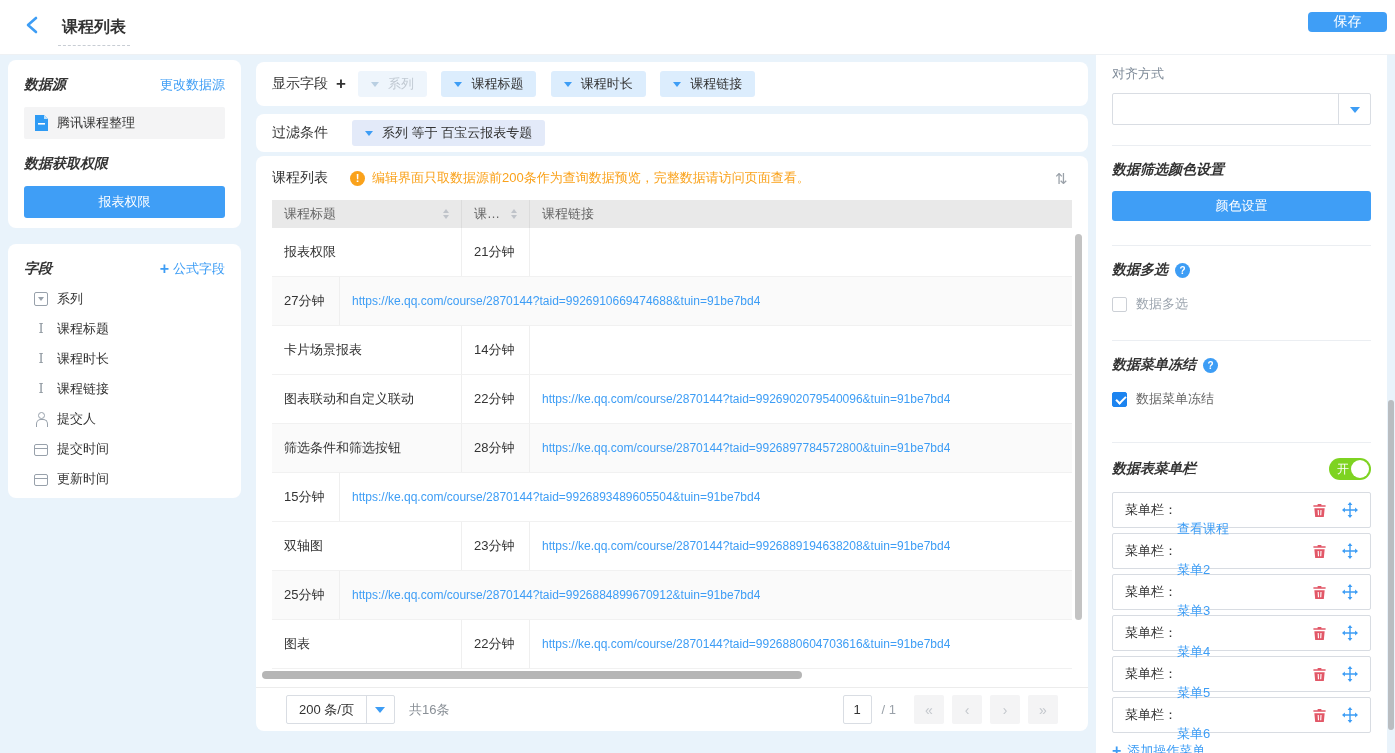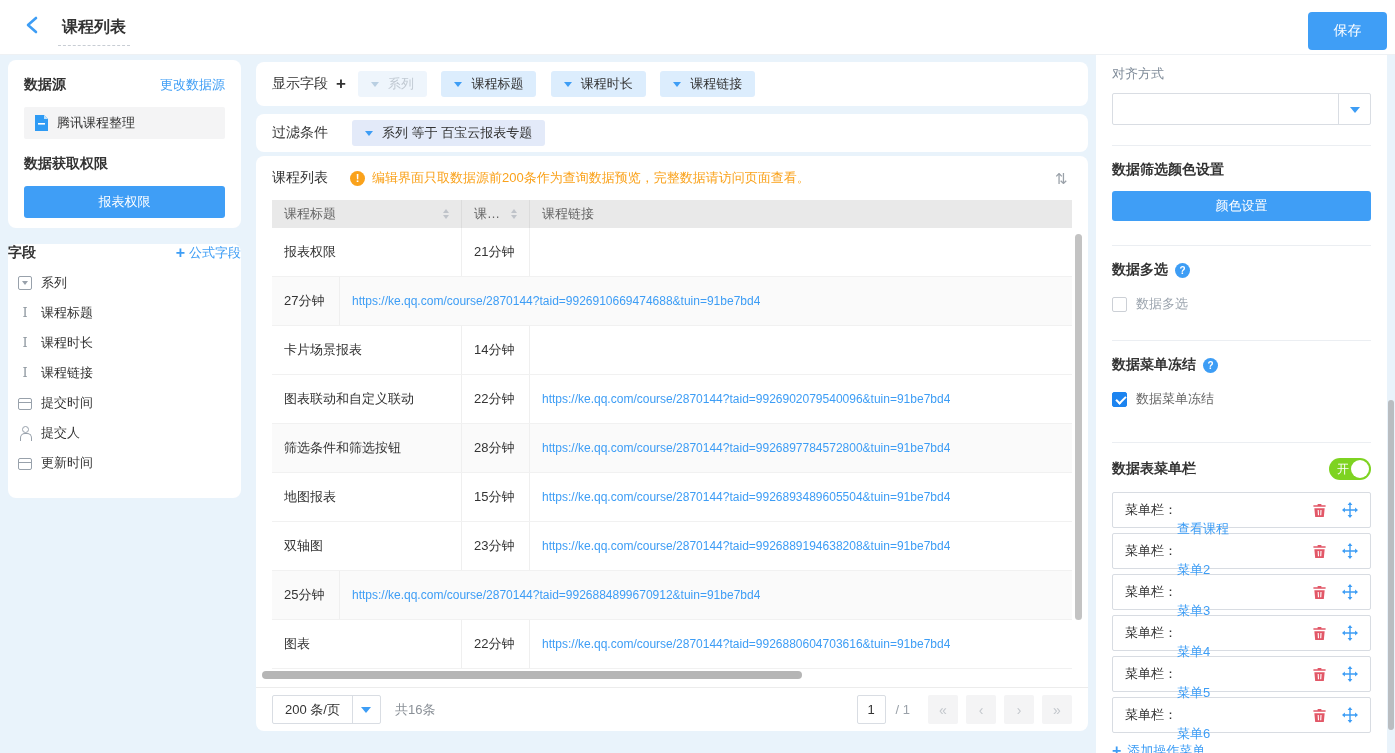--- a/index.html
+++ b/index.html
@@ -8,36 +8,36 @@
     position: relative;
     font-family: "Liberation Sans", "DejaVu Sans", sans-serif;
     background: #e9f3fb;
     color: #333;
     overflow: hidden;
   }
   
   .topbar { position:absolute; left:0; top:0; width:1395px; height:55px; background:#fff; border-bottom:1px solid #eef1f4; display:flex; align-items:center; padding:0 16px; }
   .back-btn { width:24px; height:24px; display:flex; align-items:center; justify-content:center; cursor:pointer; margin-left:4px; }
   .page-title { font-size:16px; font-weight:bold; color:#333; margin-left:14px; padding:0 4px 7px 4px; border-bottom:1px dashed #c8cdd4; transform:translateY(4px); }
-  .save-btn { position:absolute; right:8px; top:12px; width:79px; height:38px; background:#3f9ef6; color:#fff; font-size:14px; border:none; border-radius:4px; cursor:pointer; }
+  .save-btn { position:absolute; right:8px; top:12px; width:79px; height:20px; background:#3f9ef6; color:#fff; font-size:14px; border:none; border-radius:4px; cursor:pointer; }
 
   
   .card { position:absolute; background:#fff; border-radius:8px; }
 
   
   .card-datasource { left:8px; top:60px; width:233px; height:168px; padding:16px; }
   .panel-row { display:flex; align-items:center; justify-content:space-between; }
-  .h-bold { font-size:14px; font-weight:bold; color:#333; }
+  .h-bold { font-size:14px; font-weight:bold; color:#333;font-style:italic; }
   .link { color:#3d9df5; font-size:13px; cursor:pointer; text-decoration:none; }
   .source-item { margin-top:13px; height:32px; background:#f4f4f5; border-radius:2px; display:flex; align-items:center; padding:0 10px; font-size:13px; color:#333; gap:8px; }
   .perm-title { margin-top:16px; }
   .btn-primary { display:block; width:100%; height:32px; background:#3f9ef6; color:#fff; font-size:13px; border:none; border-radius:3px; cursor:pointer; }
   .card-datasource .btn-primary { margin-top:13px; }
 
-  .card-fields { left:8px; top:244px; width:233px; height:254px; }
+  .card-fields { left:8px; top:244px; width:233px; height:254px; padding:16px; }
   .formula-link { display:flex; align-items:center; gap:4px; font-size:13px; }
   .field-list { margin-top:6px; }
   .field-item { height:30px; display:flex; align-items:center; padding-left:10px; font-size:13px; color:#333; cursor:pointer; }
   .f-icon { width:14px; height:14px; position:relative; margin-right:9px; flex:none; display:inline-block; }
   .gi-select-field-icon { border:1px solid #98a1ab; border-radius:2px; }
   .gi-select-field-icon::after { content:''; position:absolute; left:2.5px; top:4px; border:3.5px solid transparent; border-top:4.5px solid #98a1ab; }
   .gi-text-field-icon::after { content:'I'; font-family:"DejaVu Serif", serif; color:#8e979f; font-size:13px; line-height:14px; display:block; text-align:center; }
   .gi-person-field-icon::before { content:''; position:absolute; left:4px; top:0; width:5px; height:5px; border:1px solid #98a1ab; border-radius:50%; }
   .gi-person-field-icon::after { content:''; position:absolute; left:1.5px; top:7px; width:10px; height:7px; border:1px solid #98a1ab; border-bottom:none; border-radius:5px 5px 0 0; }
   .gi-date-field-icon { border:1px solid #98a1ab; border-radius:2px; height:12px; top:1px; }
@@ -77,21 +77,21 @@
   .grid-body { position:relative; }
   .grid-row { display:flex; height:49px; border-bottom:1px solid #f1f1f1; background:#fff; }
   .grid-row.striped { background:#fafafa; }
   .grid-row .col-title, .grid-row .col-dur { border-right:1px solid #efefef; font-size:13px; color:#333; }
   .cell-link { font-size:12px; color:#3d9df5; text-decoration:none; overflow:hidden; white-space:nowrap; display:block; }
   .grid-clip { height:441px; overflow:hidden; }
 
   .table-vscroll { position:absolute; right:6px; top:78px; width:7px; height:386px; background:#c3c3c3; border-radius:4px; }
   .table-hscroll { position:absolute; left:6px; top:515px; width:540px; height:8px; background:#b5b5b5; border-radius:4px; }
 
-  .pagination { position:absolute; left:0; bottom:0; width:832px; height:44px; border-top:1px solid #ececec; display:flex; align-items:center; padding:0 16px; }
+  .pagination { position:absolute; left:0; bottom:0; width:832px; height:44px; border-top:1px solid #ececec; display:flex; align-items:center; padding:0 30px; }
   .psize { height:29px; border:1px solid #d9dde3; border-radius:2px; display:flex; align-items:center; background:#fff; cursor:pointer; }
   .psize-label { font-size:13px; color:#333; padding:0 12px; }
   .psize-caret { width:28px; height:100%; border-left:1px solid #d9dde3; display:flex; align-items:center; justify-content:center; }
   .total { font-size:13px; color:#8a9097; margin-left:14px; }
   .pag-right { margin-left:auto; display:flex; align-items:center; gap:8px; }
   .page-box { width:29px; height:29px; border:1px solid #d9dde3; border-radius:2px; background:#fff; display:flex; align-items:center; justify-content:center; font-size:13px; color:#333; }
   .page-ind { font-size:13px; color:#9aa1a9; margin:0 10px 0 2px; }
   .nav-btn { width:30px; height:29px; background:#f4f4f5; border:none; border-radius:2px; color:#c3c7cc; font-size:14px; cursor:default; display:flex; align-items:center; justify-content:center; }
 
   
@@ -183,27 +183,27 @@
         <span class="f-icon gi-text-field-icon"></span>
         <span>课程时长</span>
       </div>
 
       <div class="field-item">
         <span class="f-icon gi-text-field-icon"></span>
         <span>课程链接</span>
       </div>
 
       <div class="field-item">
+        <span class="f-icon gi-person-field-icon"></span>
+        <span>提交人</span>
+      </div>
+
+      <div class="field-item">
         <span class="f-icon gi-date-field-icon"></span>
         <span>提交时间</span>
-      </div>
-
-      <div class="field-item">
-        <span class="f-icon gi-person-field-icon"></span>
-        <span>提交人</span>
       </div>
 
       <div class="field-item">
         <span class="f-icon gi-date-field-icon"></span>
         <span>更新时间</span>
       </div>
     </div>
 </div>
 
 <div class="card card-display">
@@ -302,21 +302,20 @@
 
         <div class="grid-row striped">
           <div class="gcell col-title">筛选条件和筛选按钮</div>
           <div class="gcell col-dur">28分钟</div>
           <div class="gcell col-link">
             <a class="cell-link">https://ke.qq.com/course/2870144?taid=9926897784572800&amp;tuin=91be7bd4</a>
           </div>
         </div>
 
         <div class="grid-row">
-          <div class="gcell col-title">地图报表</div>
           <div class="gcell col-dur">15分钟</div>
           <div class="gcell col-link">
             <a class="cell-link">https://ke.qq.com/course/2870144?taid=9926893489605504&amp;tuin=91be7bd4</a>
           </div>
         </div>
 
         <div class="grid-row">
           <div class="gcell col-title">双轴图</div>
           <div class="gcell col-dur">23分钟</div>
           <div class="gcell col-link">

